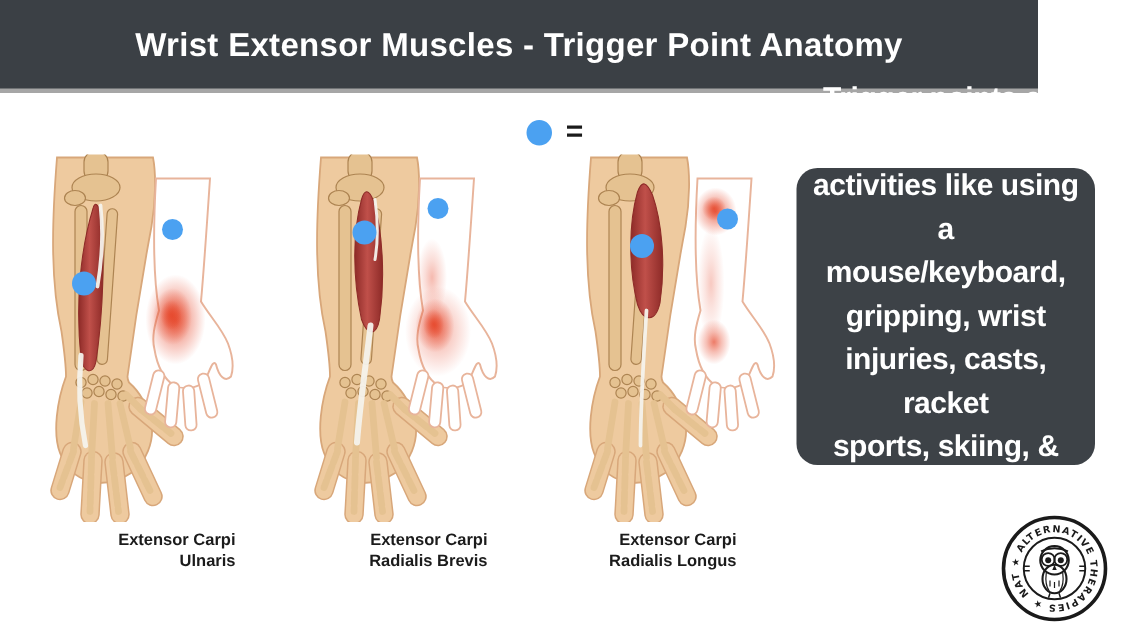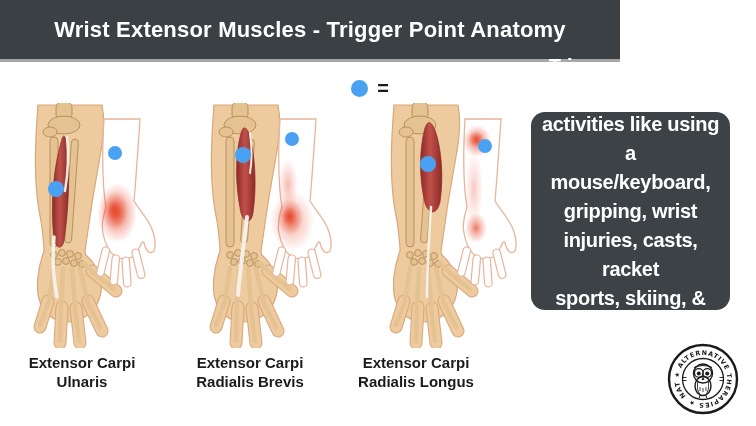--- a/index.html
+++ b/index.html
@@ -1,34 +1,34 @@
 <!DOCTYPE html>
 <html style="--body-bg: #FFFFFF; --header-bg: #3B4045; --header-divider: #A6A6A6; --title-text: #FFFFFF; --text-dark: #1B1B1B; --trigger-point-blue: #4BA1F1; --info-box-bg: #3D4247; --info-box-text: #FFFFFF; --skin: #EECA9F; --skin-outline: #D8A77A; --bone: #E5C291; --bone-outline: #AD8452; --muscle-red: #B03A36; --muscle-red-dark: #8E2B28; --muscle-red-light: #C0504A; --tendon-white: #F4F2EC; --pain-red: #E6492D; --outline-arm: #E8B49B; --logo-ink: #1A1A1A;"><head>
 <meta charset="utf-8">
 <style>
   *{margin:0;padding:0;box-sizing:border-box}
   html,body{background:#fff}
   body{font-family:"Liberation Sans","DejaVu Sans",sans-serif;-webkit-font-smoothing:antialiased}
   .canvas{position:relative;width:756px;height:426px;background:var(--body-bg,#fff);overflow:hidden}
 
   
-  .hdr{position:absolute;top:0;left:0;width:620px;height:62px;background:var(--header-bg,#3b4045);
+  .hdr{position:absolute;top:0;left:0;width:692px;height:62px;background:var(--header-bg,#3b4045);
        border-bottom:3px solid var(--header-divider,#a6a6a6);display:flex;align-items:center;justify-content:center}
   .title{color:var(--title-text,#fff);font-size:22px;font-weight:700;letter-spacing:.2px}
 
   
   .legend{position:absolute;top:74px;left:0;width:740px;height:28px;display:flex;align-items:center;justify-content:center;gap:9px}
   .dot{width:17px;height:17px;border-radius:50%;background:var(--trigger-point-blue,#4ba1f1)}
   .eq,.ltext{font-size:20px;font-weight:700;color:var(--text-dark,#1b1b1b)}
 
   
   .panel{position:absolute;top:103px;width:165px;height:300px}
   .p1{left:10px}.p2{left:186px}.p3{left:366px}
   .panel svg{display:block}
-  .cap{position:absolute;top:250px;width:150px;text-align:center;font-size:15px;font-weight:700;
+  .cap{position:absolute;top:250px;width:150px;text-align:right;font-size:11px;font-weight:700;
        line-height:1.28;color:var(--text-dark,#1b1b1b);white-space:pre-line}
   .p1 .cap{left:-3px}.p2 .cap{left:-11px}.p3 .cap{left:-25px}
 
   
   .info{position:absolute;left:531px;top:112px;width:199px;height:198px;background:var(--info-box-bg,#3d4247);
         border-radius:14px;display:flex;align-items:center;justify-content:center;padding:4px 6px}
   .info-text{color:var(--info-box-text,#fff);font-size:20px;font-weight:700;line-height:1.45;
              text-align:center;white-space:pre-line;letter-spacing:-.3px}
 
   

